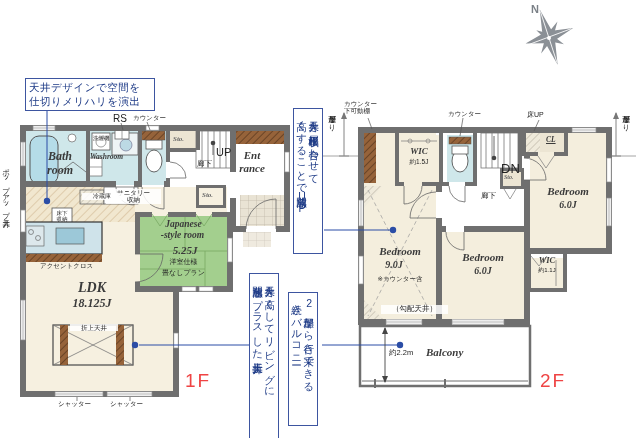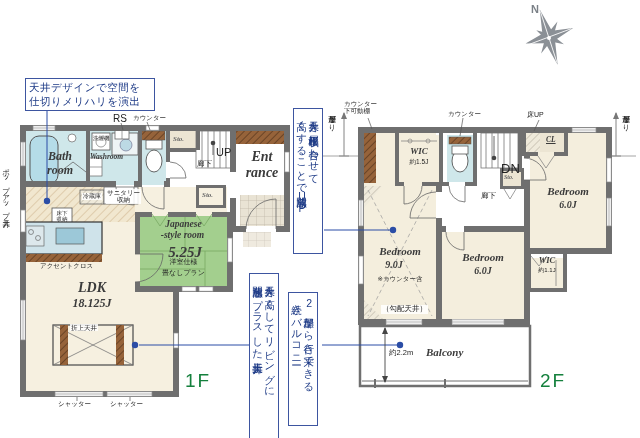--- a/index.html
+++ b/index.html
@@ -8,22 +8,22 @@
   #plan-svg{position:absolute;left:0;top:0;}
   .lbl{position:absolute;color:#222;white-space:nowrap;line-height:1.15;}
   .serif{font-family:"Liberation Serif","DejaVu Serif",serif;font-style:italic;font-weight:bold;color:#3b3b3b;text-align:right;}
   .gray{color:#666;}
   .ctr{text-align:center;}
   .v{writing-mode:vertical-rl;text-orientation:upright;}
   .callout{position:absolute;border:1px solid #3d55a0;background:#fff;color:#1d3a86;
            font-size:10.5px;letter-spacing:0.5px;padding:2px 3px;line-height:1.3;}
   .callout.v{padding:4px 2px;line-height:1.15;}
   .callout .cl-line{display:block;}
-  .floor-tag{font-size:19px;color:#15803d;letter-spacing:2px;}
-  .whitebg{background:rgba(255,255,255,.85);padding:0 1px;}
+  .floor-tag{font-size:19px;color:#ef4444;letter-spacing:2px;}
+  .whitebg{background:rgba(255,255,255,.85);padding:0 11px;}
 </style>
 </head>
 <body>
 
 <div id="stage">
 
 <svg id="plan-svg" width="640" height="438" viewBox="0 0 640 438">
   <defs>
     <pattern id="pKitchen" width="6" height="6" patternUnits="userSpaceOnUse" patternTransform="rotate(45)">
       <rect width="6" height="6" fill="#f1e7cf"></rect>
@@ -359,21 +359,21 @@
     <span class="cl-line">続きバルコニー</span>
   </div>
 
   <div class="lbl v" style="left:1px;top:163px;font-size:7.5px;height:80px;">ポップアップ天井</div>
   <div class="lbl" style="left:113px;top:113px;font-size:10px;">RS</div>
   <div class="lbl" style="left:133px;top:114px;font-size:6.5px;">カウンター</div>
   <div class="lbl serif gray" style="left:173px;top:135px;font-size:7px;">Sto.</div>
   <div class="lbl serif gray" style="left:202px;top:191px;font-size:7px;">Sto.</div>
   <div class="lbl" style="left:216px;top:146px;font-size:11px;">UP</div>
   <div class="lbl" style="left:197px;top:160px;font-size:7.5px;">廊下</div>
-  <div class="lbl serif ctr" style="left:244px;top:149px;width:36px;font-size:14px;">
+  <div class="lbl serif ctr" style="left:234px;top:149px;width:36px;font-size:11px;">
     <div>Ent</div>
     <div>rance</div>
   </div>
   <div class="lbl serif ctr" style="left:44px;top:150px;width:32px;font-size:12px;">
     <div>Bath</div>
     <div>room</div>
   </div>
   <div class="lbl serif" style="left:90px;top:153px;font-size:7.5px;">Washroom</div>
   <div class="lbl" style="left:93px;top:135px;font-size:5.5px;">洗濯機</div>
   <div class="lbl whitebg" style="left:106px;top:189px;font-size:6.5px;">
@@ -383,21 +383,21 @@
   <div class="lbl whitebg" style="left:82px;top:193px;font-size:6px;">冷蔵庫</div>
   <div class="lbl ctr" style="left:54px;top:210px;width:16px;font-size:5.5px;">
     <div>床下</div>
     <div>収納</div>
   </div>
   <div class="lbl" style="left:40px;top:262px;font-size:6.5px;">アクセントクロス</div>
   <div class="lbl serif ctr" style="left:60px;top:280px;width:64px;font-size:14px;">LDK</div>
   <div class="lbl serif ctr" style="left:52px;top:297px;width:80px;font-size:12px;">18.125J</div>
   <div class="lbl serif ctr" style="left:140px;top:219px;width:87px;font-size:9.5px;">Japanese</div>
   <div class="lbl serif ctr" style="left:140px;top:230px;width:85px;font-size:9.5px;">-style room</div>
-  <div class="lbl serif ctr" style="left:140px;top:244px;width:90px;font-size:15px;font-family:Liberation Serif, serif;">5.25J</div>
+  <div class="lbl serif ctr" style="left:140px;top:244px;width:90px;font-size:11px;font-family:Liberation Serif, serif;">5.25J</div>
   <div class="lbl ctr" style="left:140px;top:258px;width:87px;font-size:7px;">洋室仕様</div>
   <div class="lbl ctr" style="left:140px;top:269px;width:87px;font-size:7px;">畳なしプラン</div>
   <div class="lbl whitebg" style="left:70px;top:324px;font-size:6.5px;">折上天井</div>
   <div class="lbl" style="left:58px;top:400px;font-size:6.5px;">シャッター</div>
   <div class="lbl" style="left:110px;top:400px;font-size:6.5px;">シャッター</div>
   <div class="lbl floor-tag" style="left:185px;top:370px;">1F</div>
 
   <div class="lbl v" style="left:327px;top:110px;font-size:7.5px;height:52px;">母屋下がり</div>
   <div class="lbl v" style="left:621px;top:110px;font-size:7.5px;height:52px;">母屋下がり</div>
   <div class="lbl" style="left:344px;top:100px;font-size:6.5px;">

